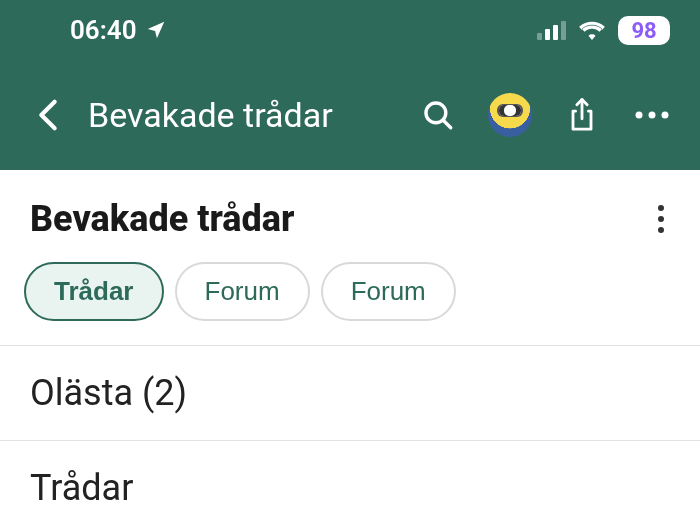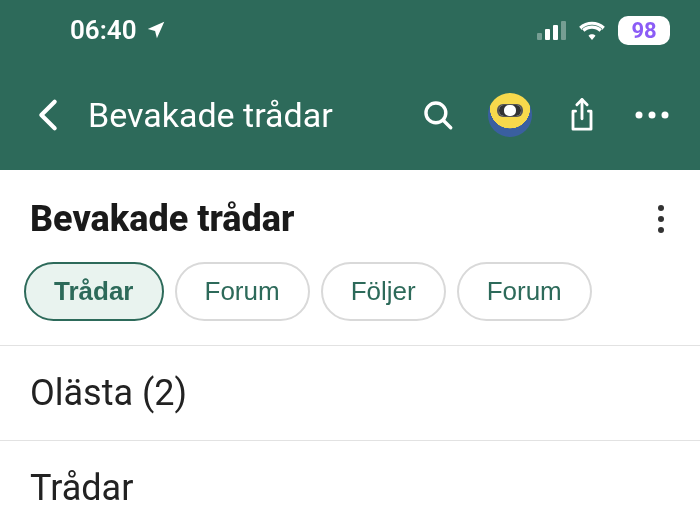--- a/index.html
+++ b/index.html
@@ -166,19 +166,18 @@
     <div class="kebab">
       <span></span>
       <span></span>
       <span></span>
     </div>
   </div>
 
   <div class="tabs">
     <button class="tab active">Trådar</button>
     <button class="tab">Forum</button>
-    <button class="tab">Följer</button>
     <button class="tab">Forum</button>
   </div>
 
   <div class="row">Olästa (2)</div>
   <div class="row">Trådar</div>
 </div>
 
 </body></html>

